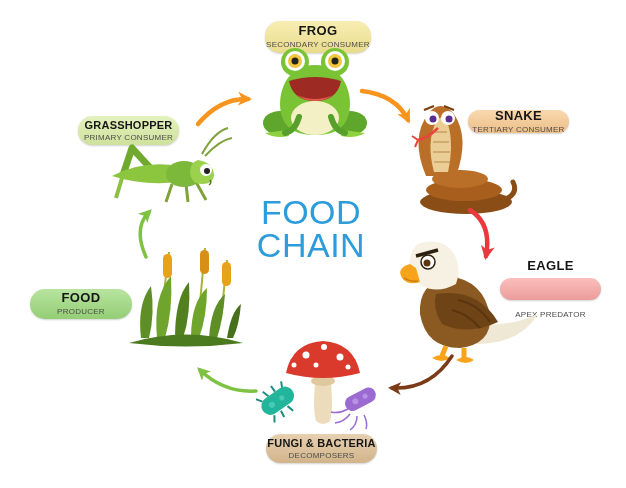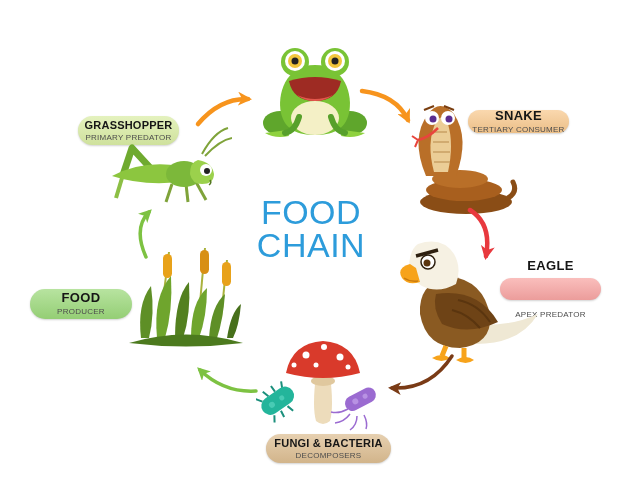--- a/index.html
+++ b/index.html
@@ -26,42 +26,46 @@
 </head>
 <body>
 
 <div id="canvas">
 
   <div class="center-title" style="color: rgb(45, 156, 219);">
     <div>FOOD</div>
     <div>CHAIN</div>
   </div>
 
+  <div class="pill" style="left: 265px; top: 21px; width: 106px; height: 32px; background-color: rgb(245, 231, 148);">
+    <div class="pill-title">FROG</div>
+    <div class="pill-sub">SECONDARY CONSUMER</div>
+  </div>
 
   <div class="pill" style="left: 78px; top: 116px; width: 101px; height: 29px; background-color: rgb(218, 237, 165);">
     <div class="pill-title sm">GRASSHOPPER</div>
-    <div class="pill-sub">PRIMARY PREDATOR</div>
+    <div class="pill-sub">PRIMARY CONSUMER</div>
   </div>
 
   <div class="pill" style="left: 468px; top: 110px; width: 101px; height: 23px; background-color: rgb(248, 201, 143);">
     <div class="pill-title">SNAKE</div>
     <div class="pill-sub">TERTIARY CONSUMER</div>
   </div>
 
   <div class="pill" style="left: 500px; top: 278px; width: 101px; height: 22px; background-color: rgb(248, 165, 163); gap: 35px;">
     <div class="pill-title">EAGLE</div>
     <div class="pill-sub">APEX PREDATOR</div>
   </div>
 
   <div class="pill" style="left: 30px; top: 289px; width: 102px; height: 30px; background-color: rgb(156, 217, 123);">
     <div class="pill-title">FOOD</div>
     <div class="pill-sub">PRODUCER</div>
   </div>
 
-  <div class="pill" style="left: 266px; top: 434px; width: 125px; height: 29px; background-color: rgb(221, 190, 146);">
+  <div class="pill" style="left: 266px; top: 434px; width: 111px; height: 29px; background-color: rgb(221, 190, 146);">
     <div class="pill-title sm">FUNGI &amp; BACTERIA</div>
     <div class="pill-sub">DECOMPOSERS</div>
   </div>
 
   <svg class="illus" style="left:255px;top:47px;" width="120" height="92" viewBox="0 0 120 92">
     <ellipse cx="25" cy="76" rx="17" ry="12" fill="#5FA62C"></ellipse>
     <ellipse cx="95" cy="76" rx="17" ry="12" fill="#5FA62C"></ellipse>
     <path d="M10 86 q10 6 24 3 l-2 -6 z" fill="#8FD23F"></path>
     <path d="M110 86 q-10 6 -24 3 l2 -6 z" fill="#8FD23F"></path>
     <path d="M60 18 C90 18 98 48 94 66 C90 84 76 88 60 88 C44 88 30 84 26 66 C22 48 30 18 60 18 Z" fill="#79C335"></path>

